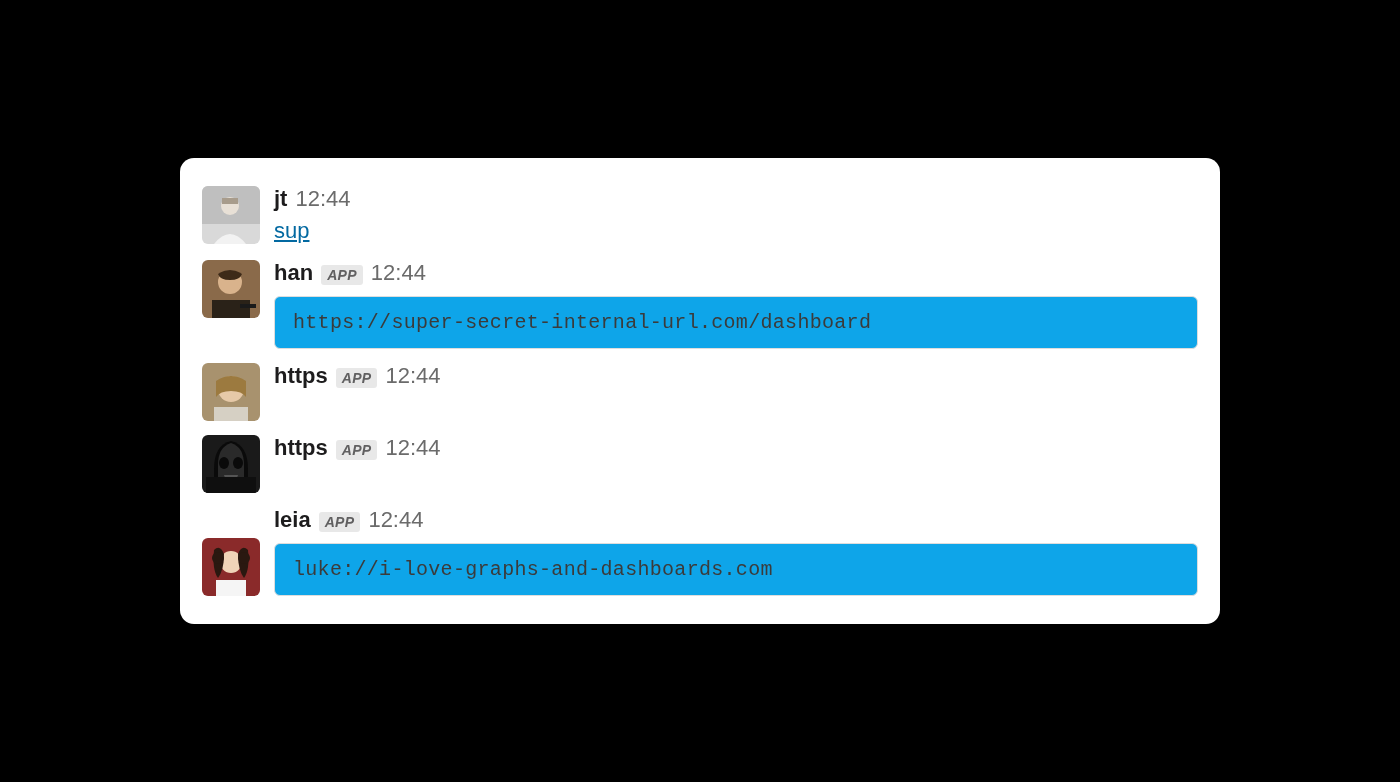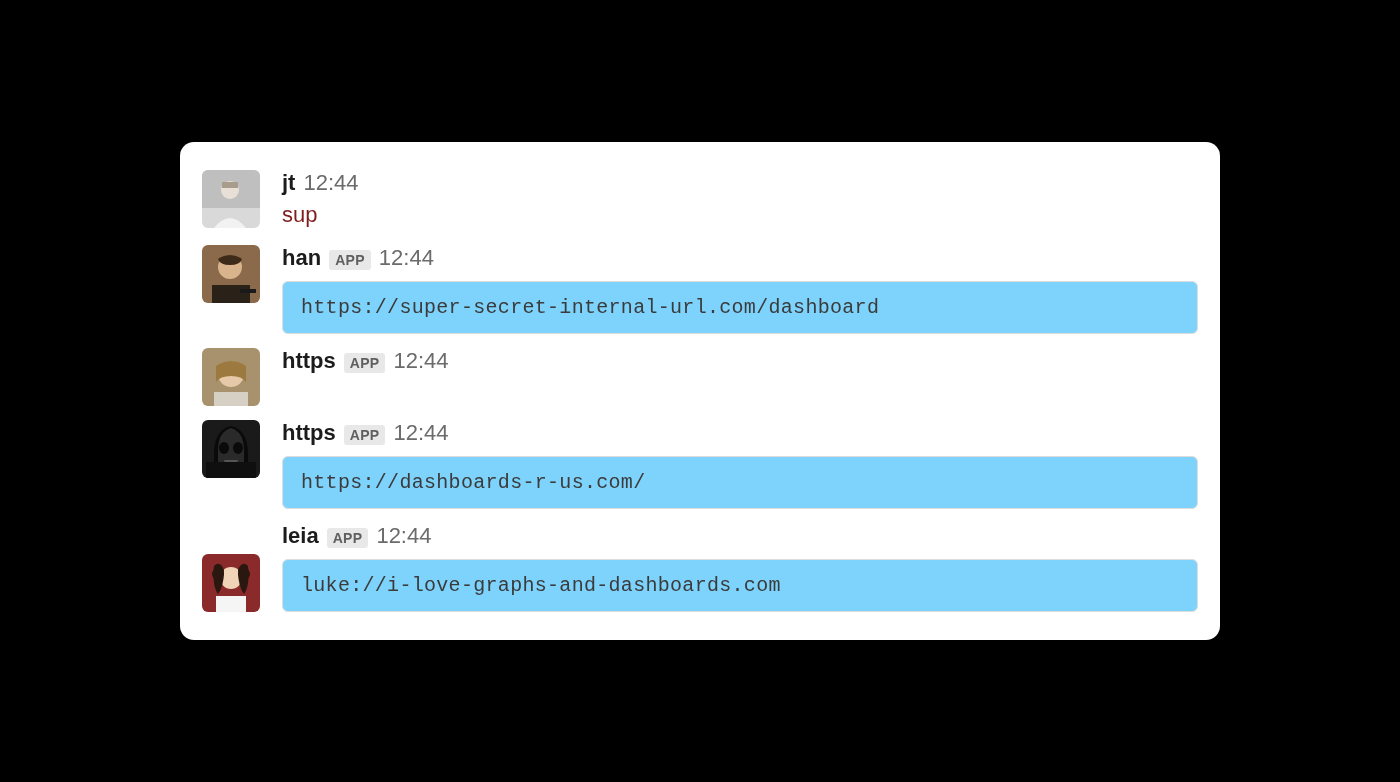--- a/index.html
+++ b/index.html
@@ -19,21 +19,21 @@
     .chat-card {
       background: #ffffff;
       width: 1040px;
       border-radius: 14px;
       padding: 28px 22px 28px 22px;
       box-shadow: 0 2px 10px rgba(0,0,0,0.25);
     }
     .message {
       display: flex;
       align-items: flex-start;
-      gap: 22px;
+      gap: 14px;
       margin-bottom: 14px;
     }
     .message:last-child {
       margin-bottom: 0;
       align-items: flex-end;
     }
     .avatar {
       width: 58px;
       height: 58px;
       border-radius: 6px;
@@ -62,33 +62,35 @@
       color: #1d1c1d;
     }
     .app-badge {
       background: #e8e8e8;
       color: #616061;
       font-size: 14px;
       font-weight: 700;
       padding: 2px 6px;
       border-radius: 3px;
       letter-spacing: 0.3px;
+      font-style: italic;
     }
     .timestamp {
       font-size: 22px;
       color: #6b6b6b;
       font-weight: 400;
     }
     .plain-text {
       font-size: 22px;
-      color: #7f1d1d;
+      color: #0369a1;
       line-height: 1.4;
+      text-decoration: underline;
     }
     .code-block {
-      background: #7dd3fc;
+      background: #0ea5e9;
       border: 1px solid #dddddd;
       border-radius: 6px;
       padding: 14px 18px;
       font-family: "SFMono-Regular", Consolas, "Liberation Mono", Menlo, monospace;
       font-size: 20px;
       color: #3b3b3b;
       margin-top: 10px;
       overflow-x: auto;
       white-space: nowrap;
       letter-spacing: 0.3px;
@@ -167,21 +169,20 @@
         <path d="M22 40 L36 40 L34 46 L24 46 Z" fill="#555"></path>
         <rect x="4" y="42" width="50" height="16" fill="#0f0f0f"></rect>
       </svg>
     </div>
     <div class="msg-body">
       <div class="msg-header">
         <span class="username">https</span>
         <span class="app-badge">APP</span>
         <span class="timestamp">12:44</span>
       </div>
-      <div class="code-block">https://dashboards-r-us.com/</div>
     </div>
   </div>
 
   <div class="message">
     <div class="avatar">
       <svg viewBox="0 0 58 58">
         <rect width="58" height="58" fill="#8a2a2a"></rect>
         <circle cx="29" cy="24" r="11" fill="#f0d4b8"></circle>
         <path d="M12 12 Q18 6 22 16 Q22 32 16 40 Q10 32 12 12 Z" fill="#2a1810"></path>
         <path d="M46 12 Q40 6 36 16 Q36 32 42 40 Q48 32 46 12 Z" fill="#2a1810"></path>

